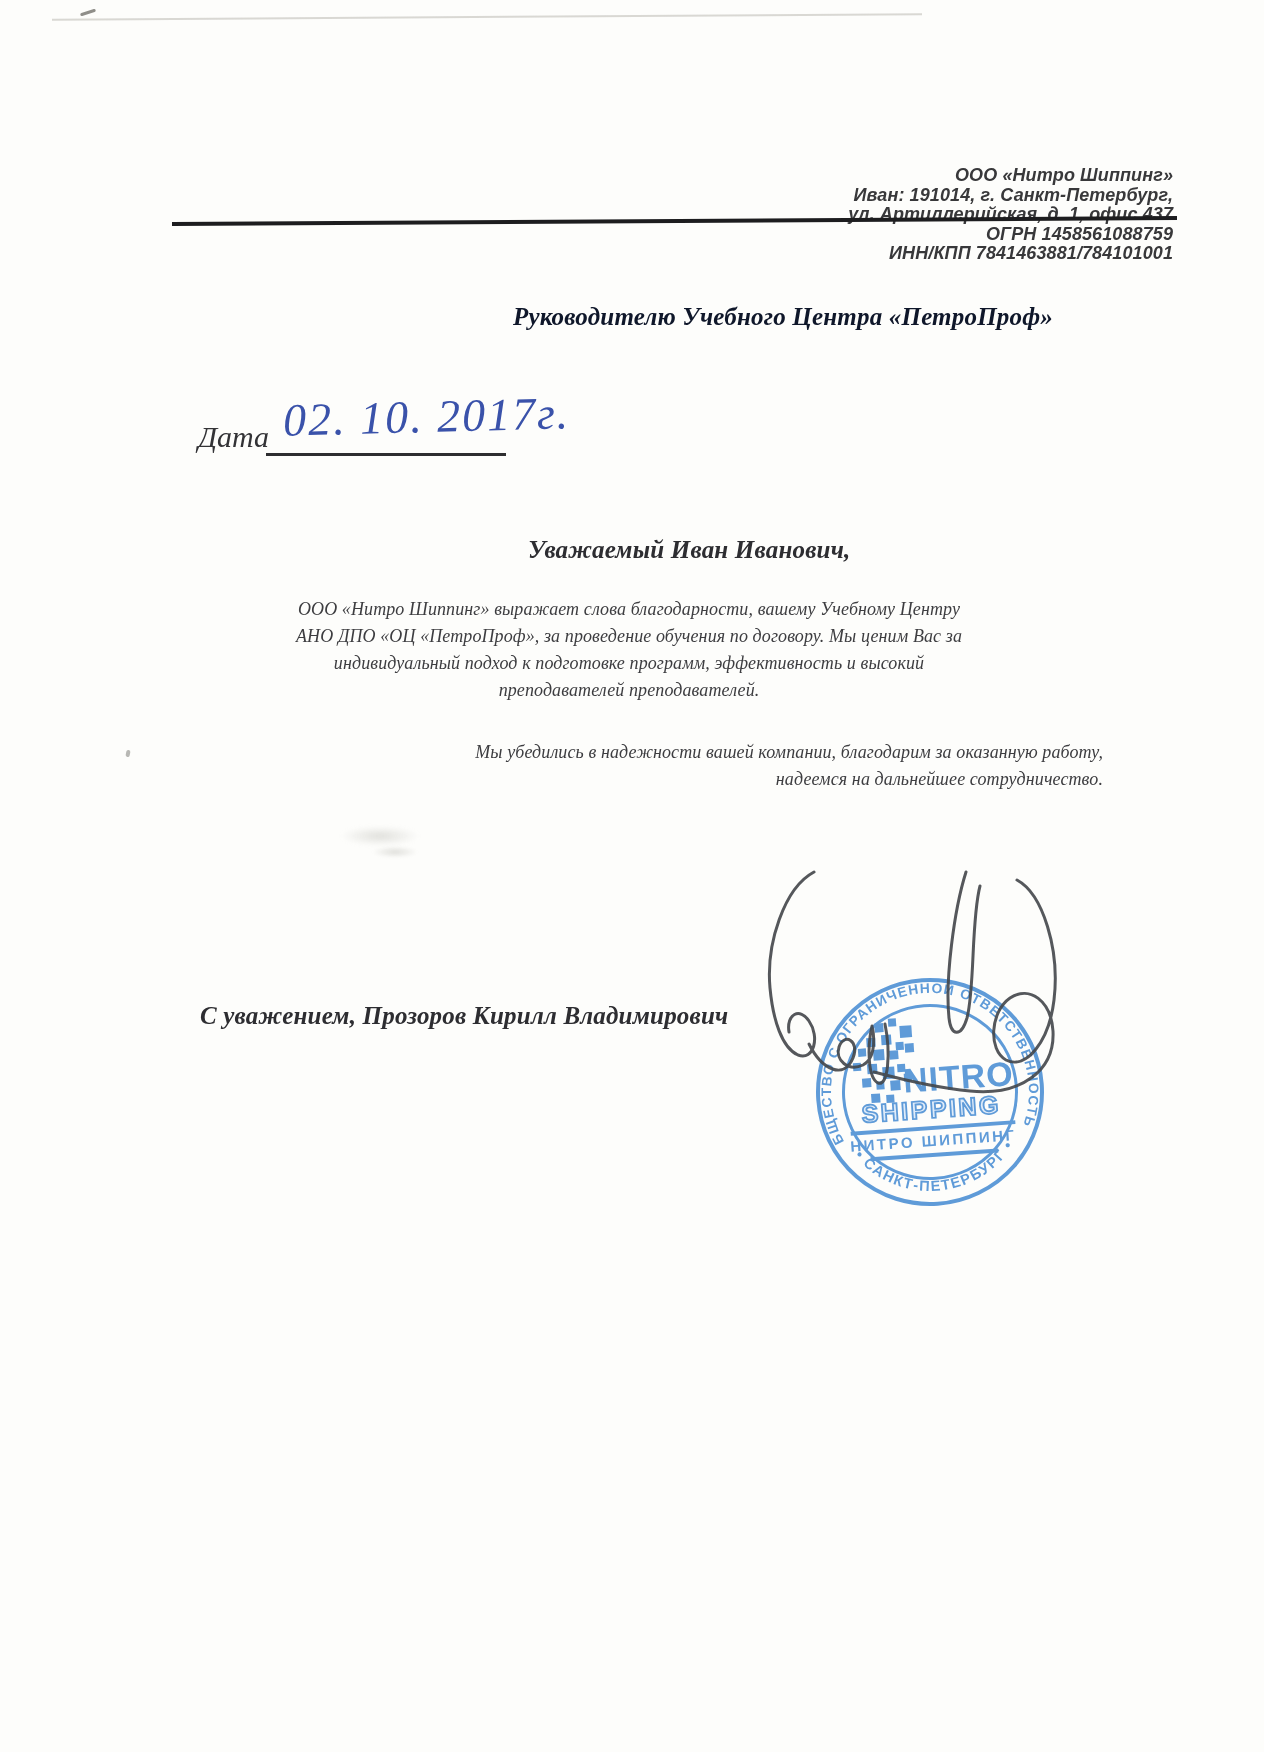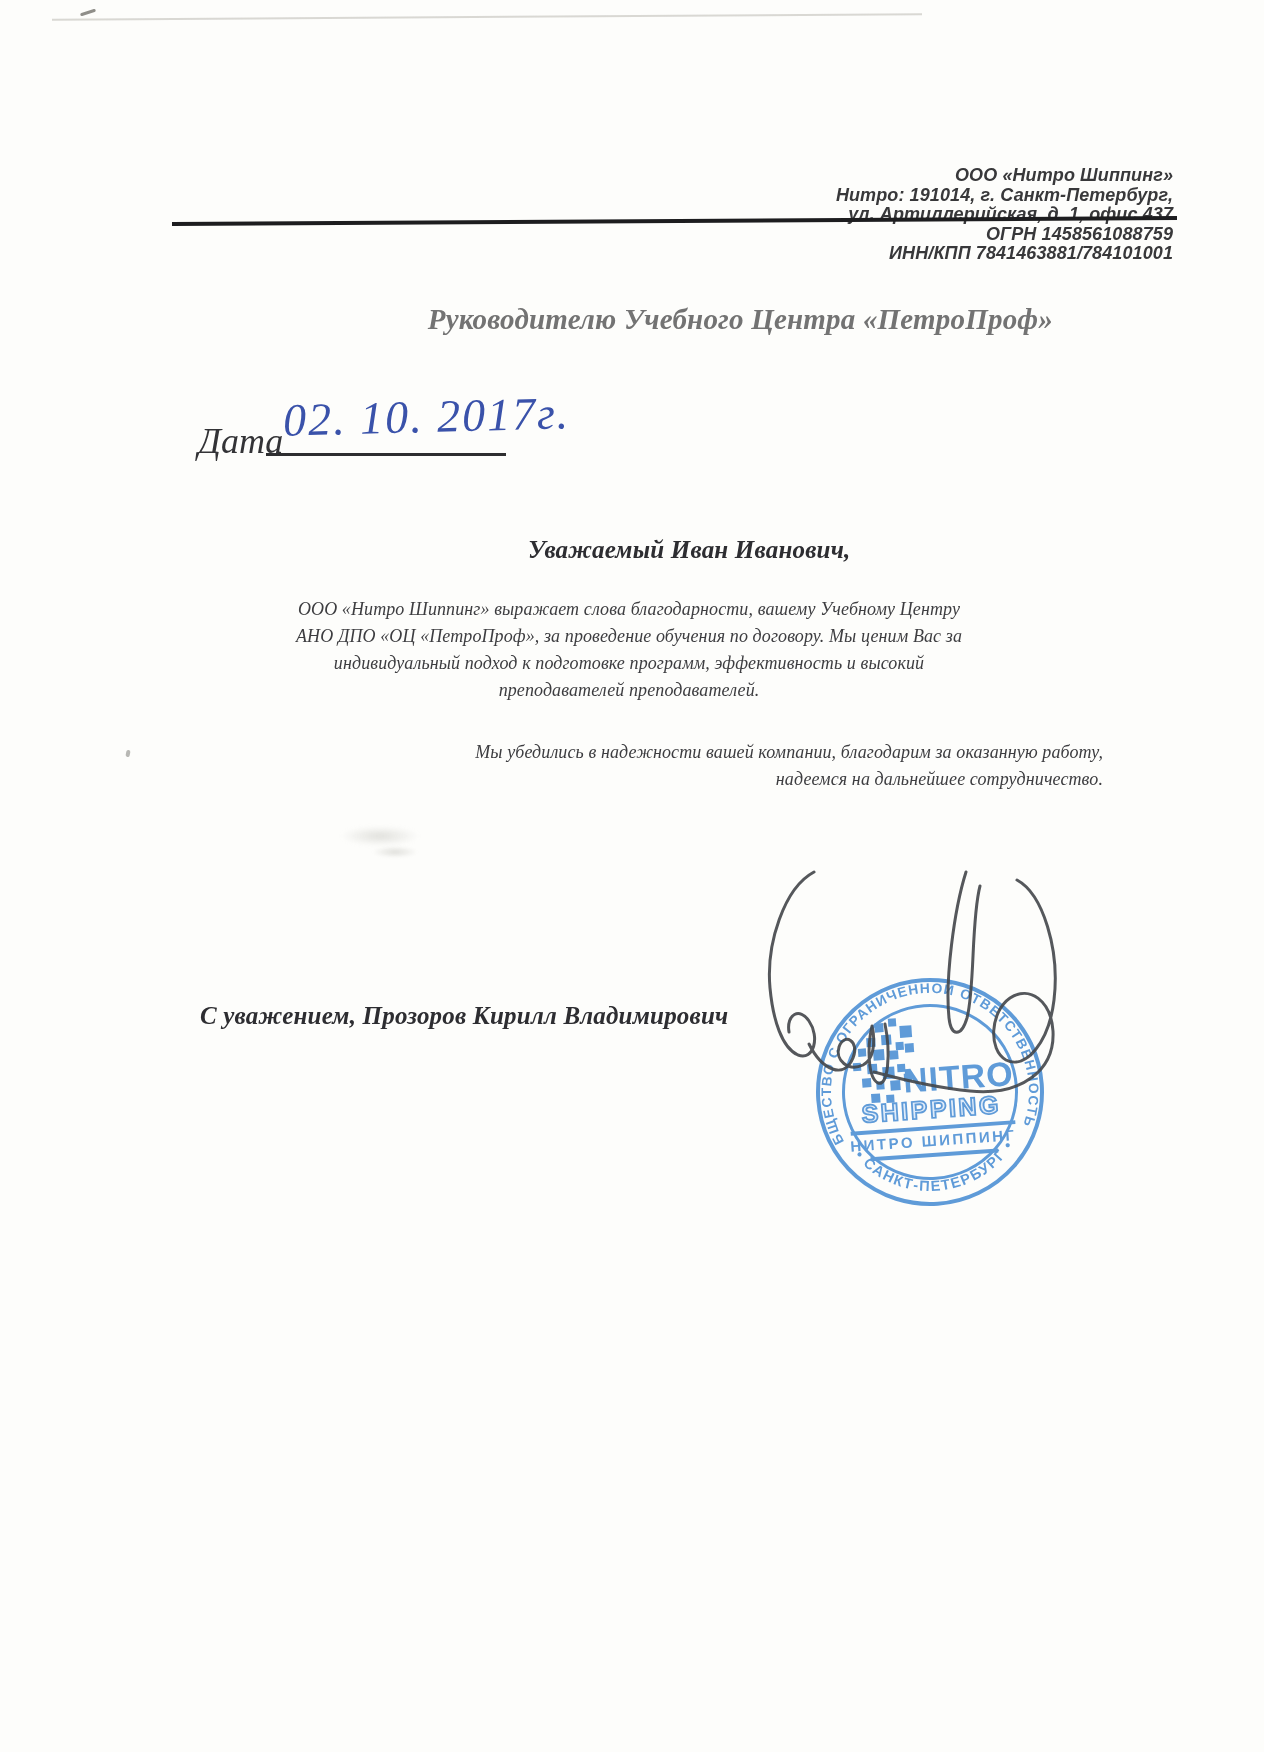--- a/index.html
+++ b/index.html
@@ -18,24 +18,24 @@
   
   .letterhead{
     position:absolute;top:118px;right:91px;text-align:right;
     font-family:"Liberation Sans", sans-serif;font-weight:bold;font-style:italic;
     font-size:18px;line-height:19.6px;color:#38383a;letter-spacing:.1px;margin-top:48px;
   }
   .header-rule{position:absolute;left:172px;top:219px;width:1005px;height:4px;background:#1d1d1f;transform:rotate(-0.35deg);}
 
   .addressee{
     position:absolute;top:303px;right:211px;
-    font-size:29px;font-weight:bold;font-style:italic;color:#737373;letter-spacing:.2px;
+    font-size:25px;font-weight:bold;font-style:italic;color:#0f172a;letter-spacing:.2px;
   }
 
-  .date-label{position:absolute;left:198px;top:420px;font-size:36px;font-style:italic;color:#333336;}
+  .date-label{position:absolute;left:198px;top:420px;font-size:30px;font-style:italic;color:#333336;}
   .date-underline{position:absolute;left:266px;top:453px;width:240px;height:2.5px;background:#2e2e30;}
   .date-hand{
     position:absolute;left:283px;top:390px;
     font-size:46px;font-style:italic;color:#3a52aa;letter-spacing:2px;
     transform:rotate(-1.5deg);white-space:nowrap;
   }
 
   .salutation{
     position:absolute;left:528px;top:536px;
     font-size:25px;font-weight:bold;font-style:italic;color:#2d2d31;letter-spacing:.2px;
@@ -90,21 +90,21 @@
 <body>
 
 <div class="scan-topline"></div>
 <div class="scan-dash"></div>
 <div class="smudge1"></div>
 <div class="smudge2"></div>
 <div class="speck"></div>
 
 <div class="letterhead">
   <div>ООО «Нитро Шиппинг»</div>
-  <div>Нитро: 191014, г. Санкт-Петербург,</div>
+  <div>Иван: 191014, г. Санкт-Петербург,</div>
   <div>ул. Артиллерийская, д. 1, офис 437</div>
   <div>ОГРН 1458561088759</div>
   <div>ИНН/КПП 7841463881/784101001</div>
 </div>
 <div class="header-rule"></div>
 
 <div class="addressee">Руководителю Учебного Центра «ПетроПроф»</div>
 
 <div class="date-label">Дата</div>
 <div class="date-underline"></div>

